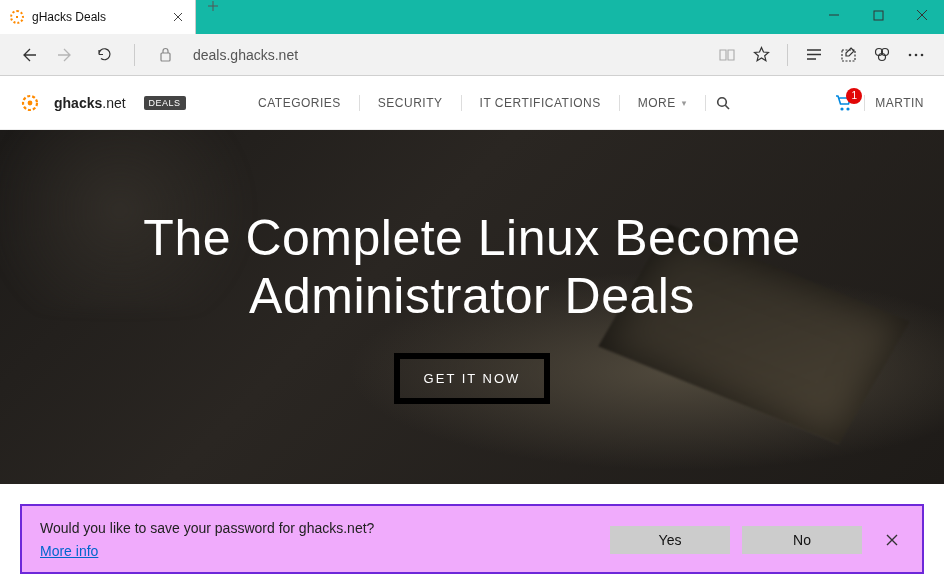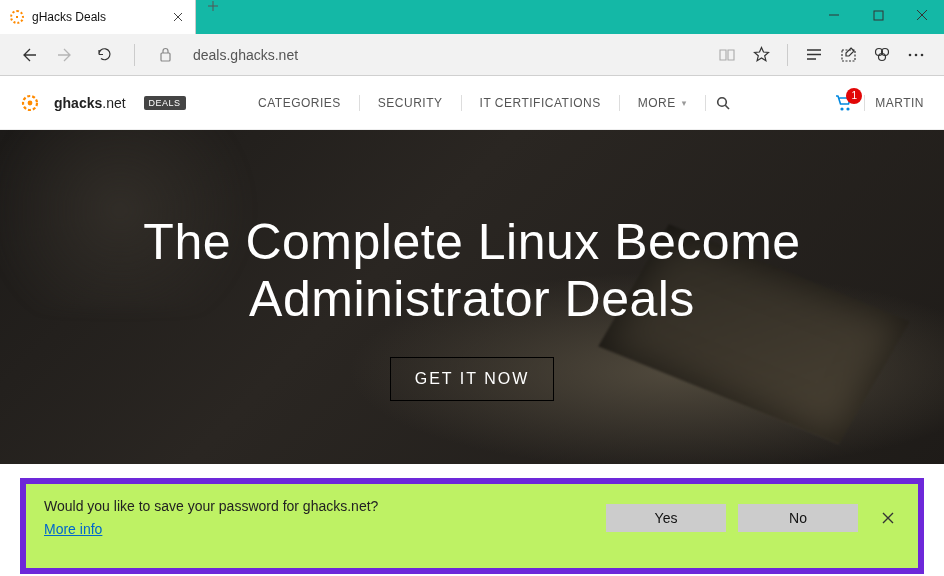--- a/index.html
+++ b/index.html
@@ -42,25 +42,25 @@
   .usr { font-size:12px; color:#555; letter-spacing:0.5px; }
   .vsep { width:1px; height:16px; background:#ddd; }
 
   
   .hero { height:354px; position:relative; overflow:hidden; display:flex; flex-direction:column; align-items:center; justify-content:center; color:#fff; text-align:center; }
   .hero-bg { position:absolute; inset:0; background: radial-gradient(ellipse 50% 40% at 72% 68%, #514a3d 0%, rgba(40,37,32,0) 70%), linear-gradient(135deg, #1c1a18 0%, #2a2622 40%, #1e1b18 100%); }
   .hero-bg::before { content:""; position:absolute; right:60px; bottom:80px; width:260px; height:140px; background: linear-gradient(135deg, #2d2922, #4a4234); transform: rotate(22deg) skewX(-8deg); filter: blur(1px); box-shadow: 0 0 40px rgba(0,0,0,0.6) inset; }
   .hero-bg::after { content:""; position:absolute; left:-40px; top:-20px; width:320px; height:200px; background: radial-gradient(circle, rgba(60,55,48,0.6), transparent 70%); filter: blur(6px); }
   .hero-title { position:relative; font-size:50px; font-weight:300; line-height:1.15; letter-spacing:0.5px; padding:0 40px; }
   .hero-sub { position:relative; font-size:16px; margin-top:18px; font-weight:300; }
-  .cta { position:relative; margin-top:28px; border:1px solid #000000; padding:12px 24px; font-size:16px; letter-spacing:2px; background:transparent; color:#fff; }
+  .cta { position:relative; margin-top:28px; border:6px solid #000000; padding:12px 24px; font-size:13px; letter-spacing:2px; background:transparent; color:#fff; }
 
   
   .bottom { position:absolute; left:0; right:0; bottom:0; padding:14px 20px 2px; background:#fff; }
-  .prompt { border:6px solid #6d28d9; padding:14px 18px 30px; display:flex; align-items:center; background:#bef264; }
+  .prompt { border:2px solid #6d28d9; padding:14px 18px 12px; display:flex; align-items:center; background:#f0abfc; }
   .ptext { flex:1; }
   .pmsg { font-size:14px; color:#222; margin-bottom:6px; }
   .pmore { font-size:14px; color:#0066cc; text-decoration:underline; }
   .pbtns { display:flex; align-items:center; gap:12px; }
   .pbtn { background:#ccc; border:none; width:120px; height:28px; font-size:14px; color:#111; }
   .pclose { width:24px; height:24px; display:flex; align-items:center; justify-content:center; margin-left:6px; color:#333; }
 
   svg { display:block; }
 </style>
 </head>

